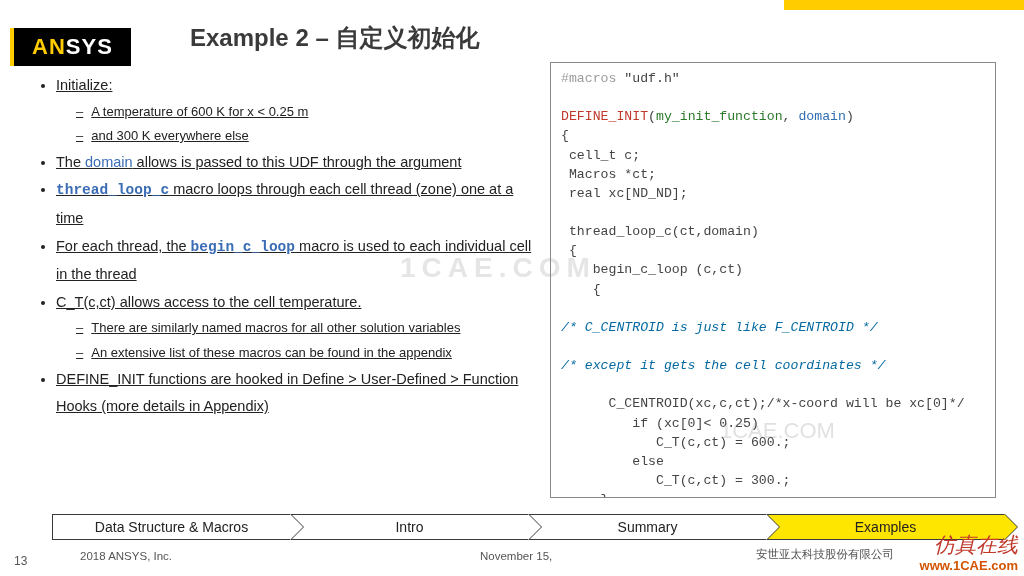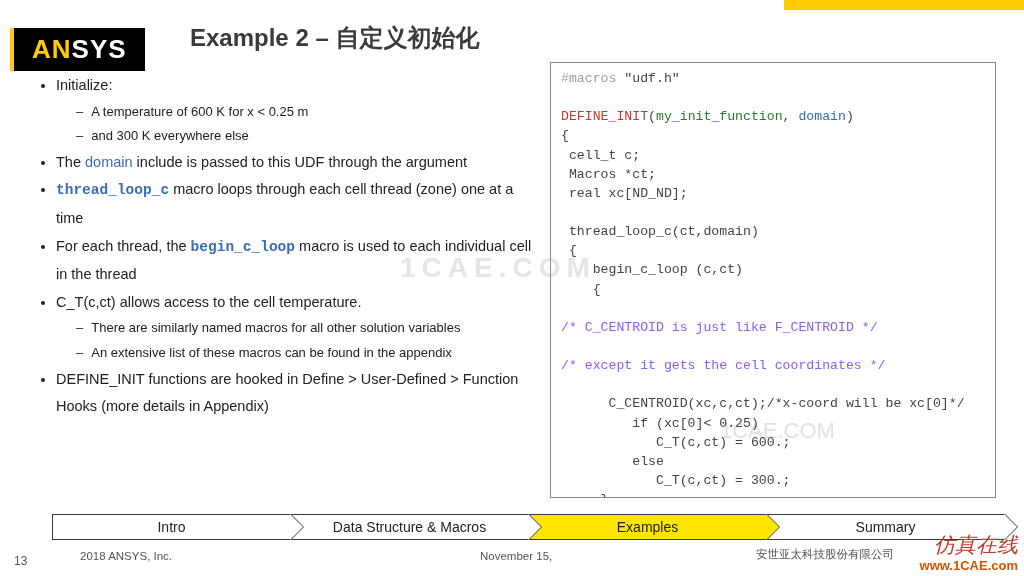--- a/index.html
+++ b/index.html
@@ -19,40 +19,41 @@
     width: 240px; height: 10px;
     background: #ffcc00;
   }
   .logo {
     position: absolute;
     top: 28px; left: 10px;
     background: #000;
     color: #fff;
     padding: 6px 18px;
     font-weight: bold;
-    font-size: 26px;
+    font-size: 22px;
     border-left: 4px solid #ffcc00;
     font-family: "Arial Black", Arial, sans-serif;
     letter-spacing: 1px;
   }
   .logo .ylw { color: #ffcc00; }
   .title {
     position: absolute;
     top: 22px; left: 190px;
     font-size: 24px;
     font-weight: bold;
     color: #3a3a3a;
   }
   .body {
     position: absolute;
     top: 72px;
     left: 32px;
     width: 500px;
     font-size: 14.5px;
     line-height: 1.9;
+    text-decoration: underline;
   }
   .body ul {
     list-style: disc;
     padding-left: 24px;
     margin: 0;
   }
   .body ul ul {
     list-style: none;
     padding-left: 20px;
   }
@@ -78,21 +79,21 @@
     padding: 6px 10px;
     box-sizing: border-box;
     color: #444;
     white-space: pre;
     overflow: hidden;
   }
   .c-inc { color: #9b9b9b; }
   .c-mac { color: #c0392b; }
   .c-arg { color: #2a7a2a; }
   .c-dom { color: #2d6db3; }
-  .c-cmt { color: #8b5cf6; }
+  .c-cmt { color: #0369a1; font-style: italic; }
 
   .wm1 {
     position: absolute;
     top: 252px; left: 400px;
     font-size: 28px;
     color: rgba(150,150,150,0.25);
     letter-spacing: 6px;
     font-weight: bold;
     pointer-events: none;
   }
@@ -181,21 +182,21 @@
 <div class="body">
   <ul>
     <li>
       <span>Initialize:</span>
       <ul>
         <li class="sub">A temperature  of 600 K for x &lt; 0.25 m</li>
         <li class="sub">and 300 K everywhere  else</li>
       </ul>
     </li>
     <li>
-      <span>The </span><span class="kw-blue">domain</span><span> include is passed to this UDF through the argument</span>
+      <span>The </span><span class="kw-blue">domain</span><span> allows is passed to this UDF through the argument</span>
     </li>
     <li>
       <span class="kw-mono">thread_loop_c</span><span> macro loops through each cell thread (zone) one at a time</span>
     </li>
     <li>
       <span>For each thread, the </span><span class="kw-mono">begin_c_loop</span><span>  macro is used to each individual cell in the thread</span>
     </li>
     <li>
       <span>C_T(c,ct) allows access to the cell temperature.</span>
       <ul>
@@ -231,24 +232,24 @@
 <span>            C_T(c,ct) = 300.;</span>
 <span>     }</span>
 
 
 </div>
 
 <div class="wm1">1CAE.COM</div>
 <div class="wm2">1CAE.COM</div>
 
 <div class="nav">
+  <div class="chev">Data Structure &amp; Macros</div>
   <div class="chev">Intro</div>
-  <div class="chev">Data Structure &amp; Macros</div>
+  <div class="chev">Summary</div>
   <div class="chev active">Examples</div>
-  <div class="chev">Summary</div>
 </div>
 
 <div class="footer">
   <span class="pgnum">13</span>
   <span class="copy">2018   ANSYS, Inc.</span>
   <span class="date">November 15,</span>
   <span class="org">安世亚太科技股份有限公司</span>
 </div>
 
 <div class="brand-bot">

